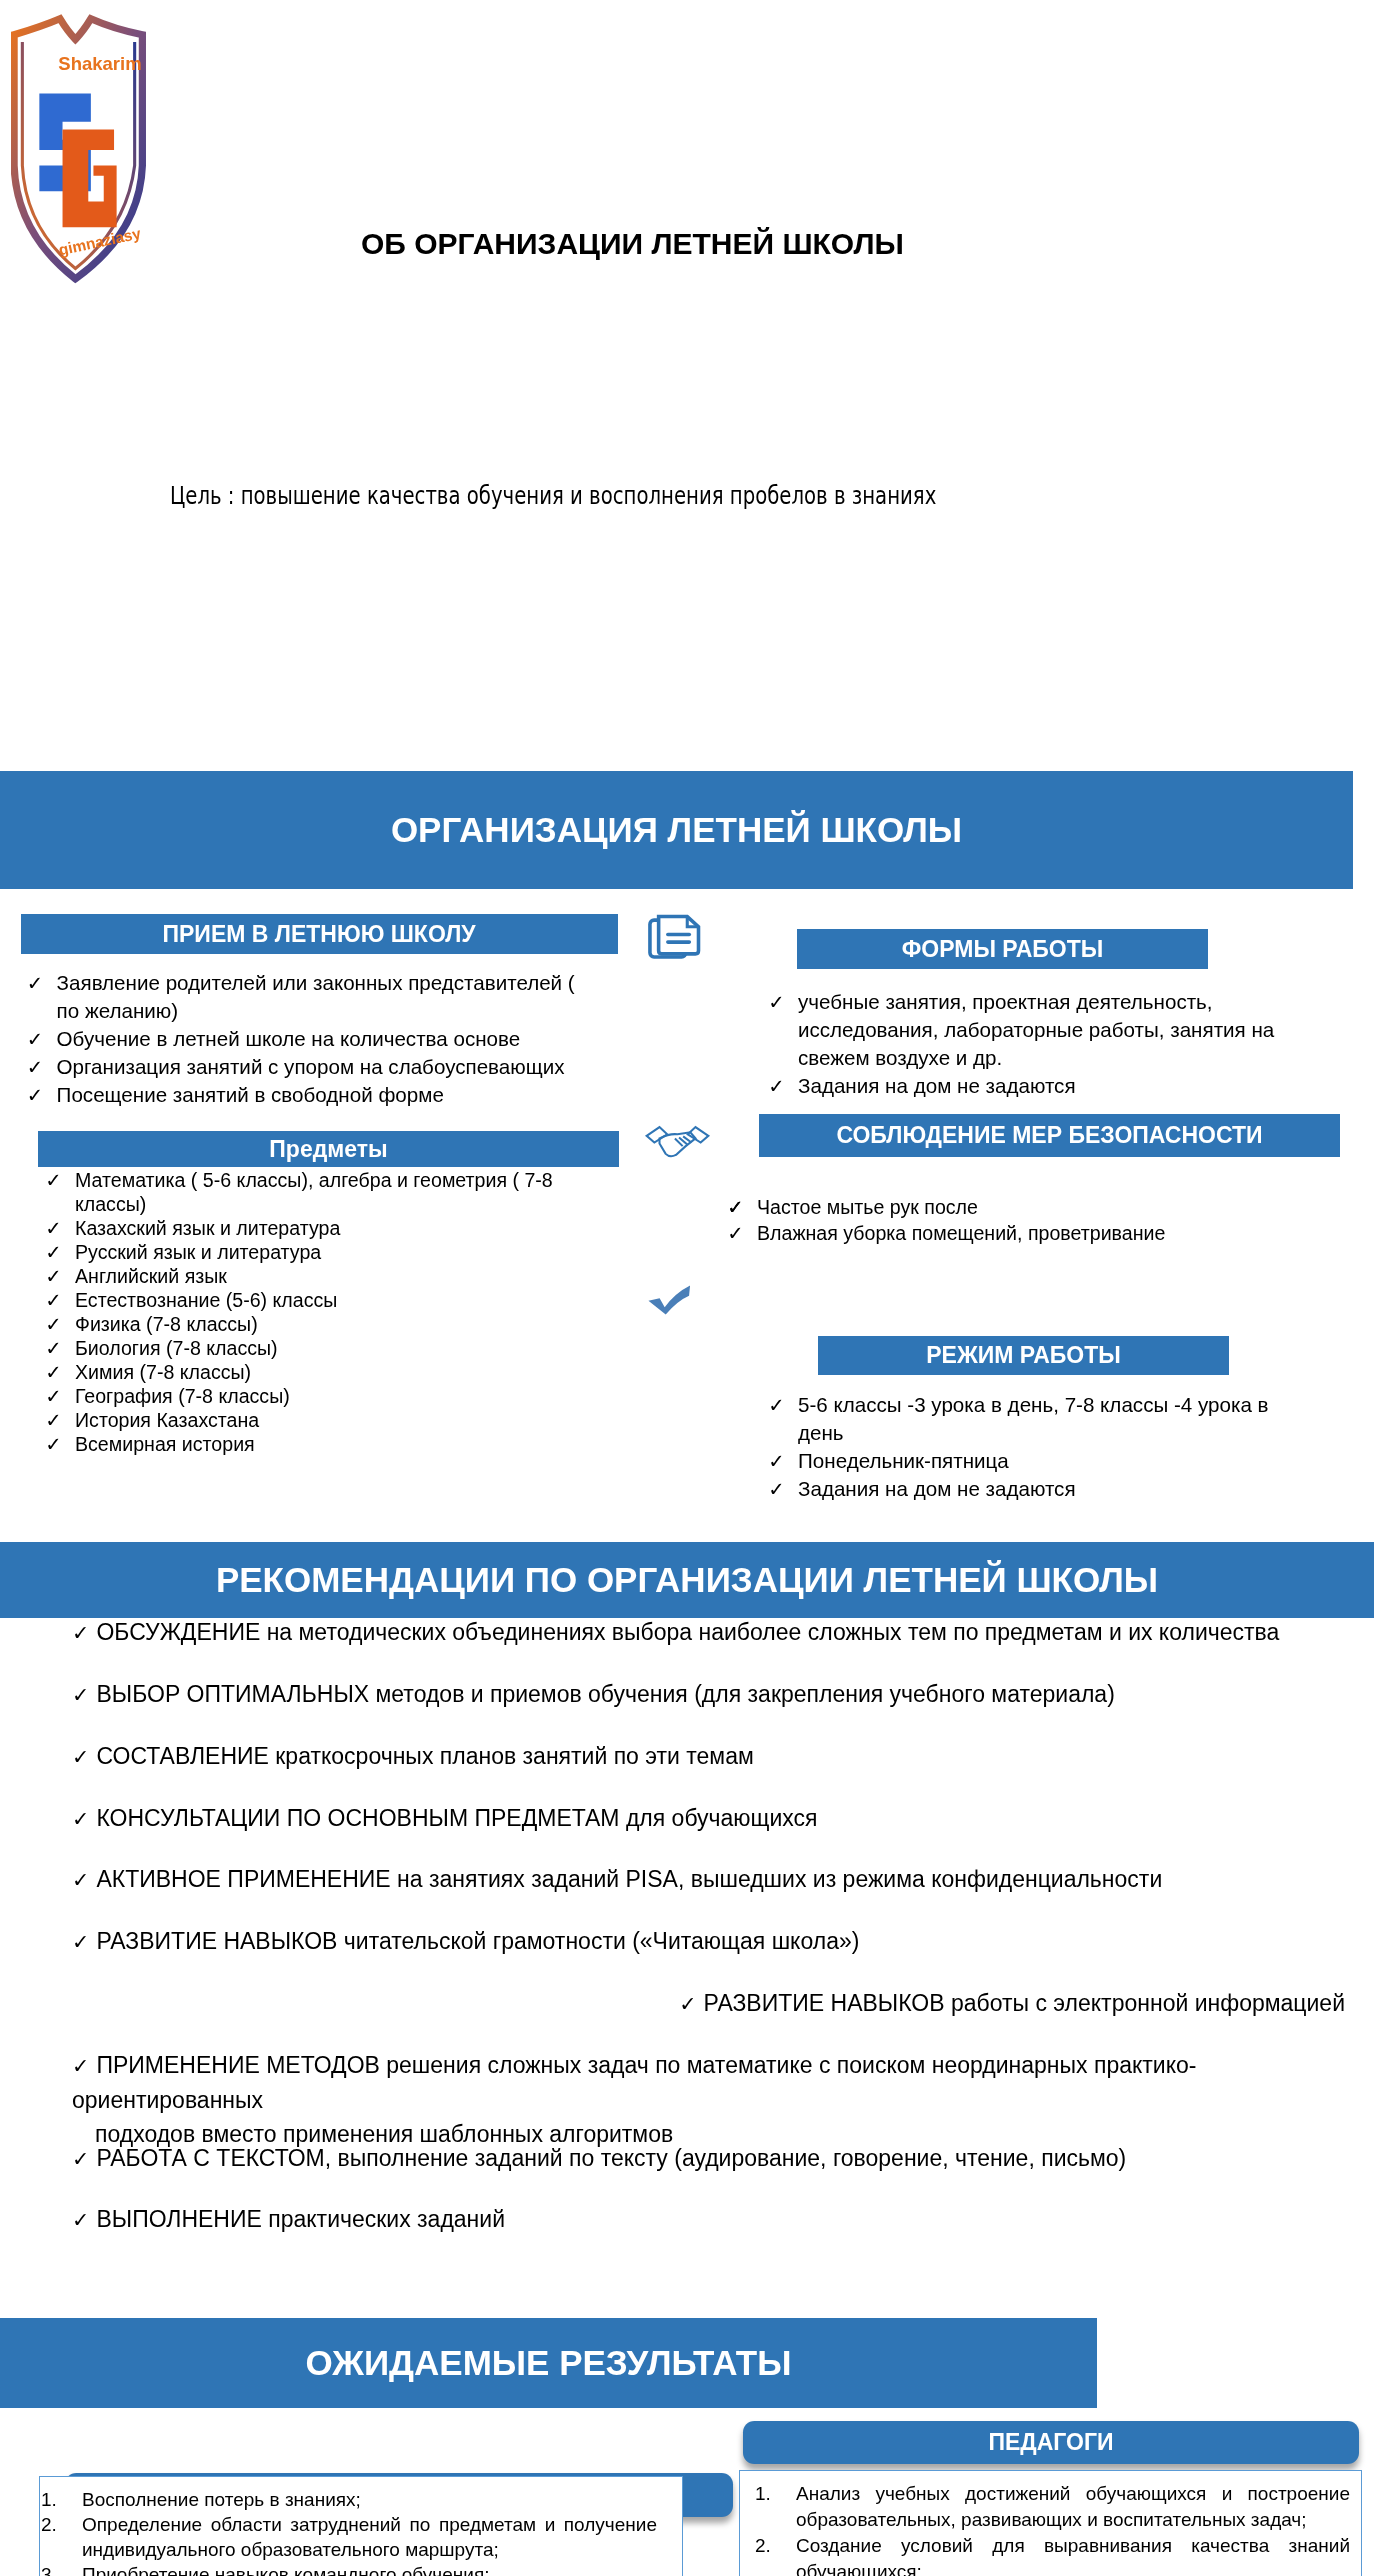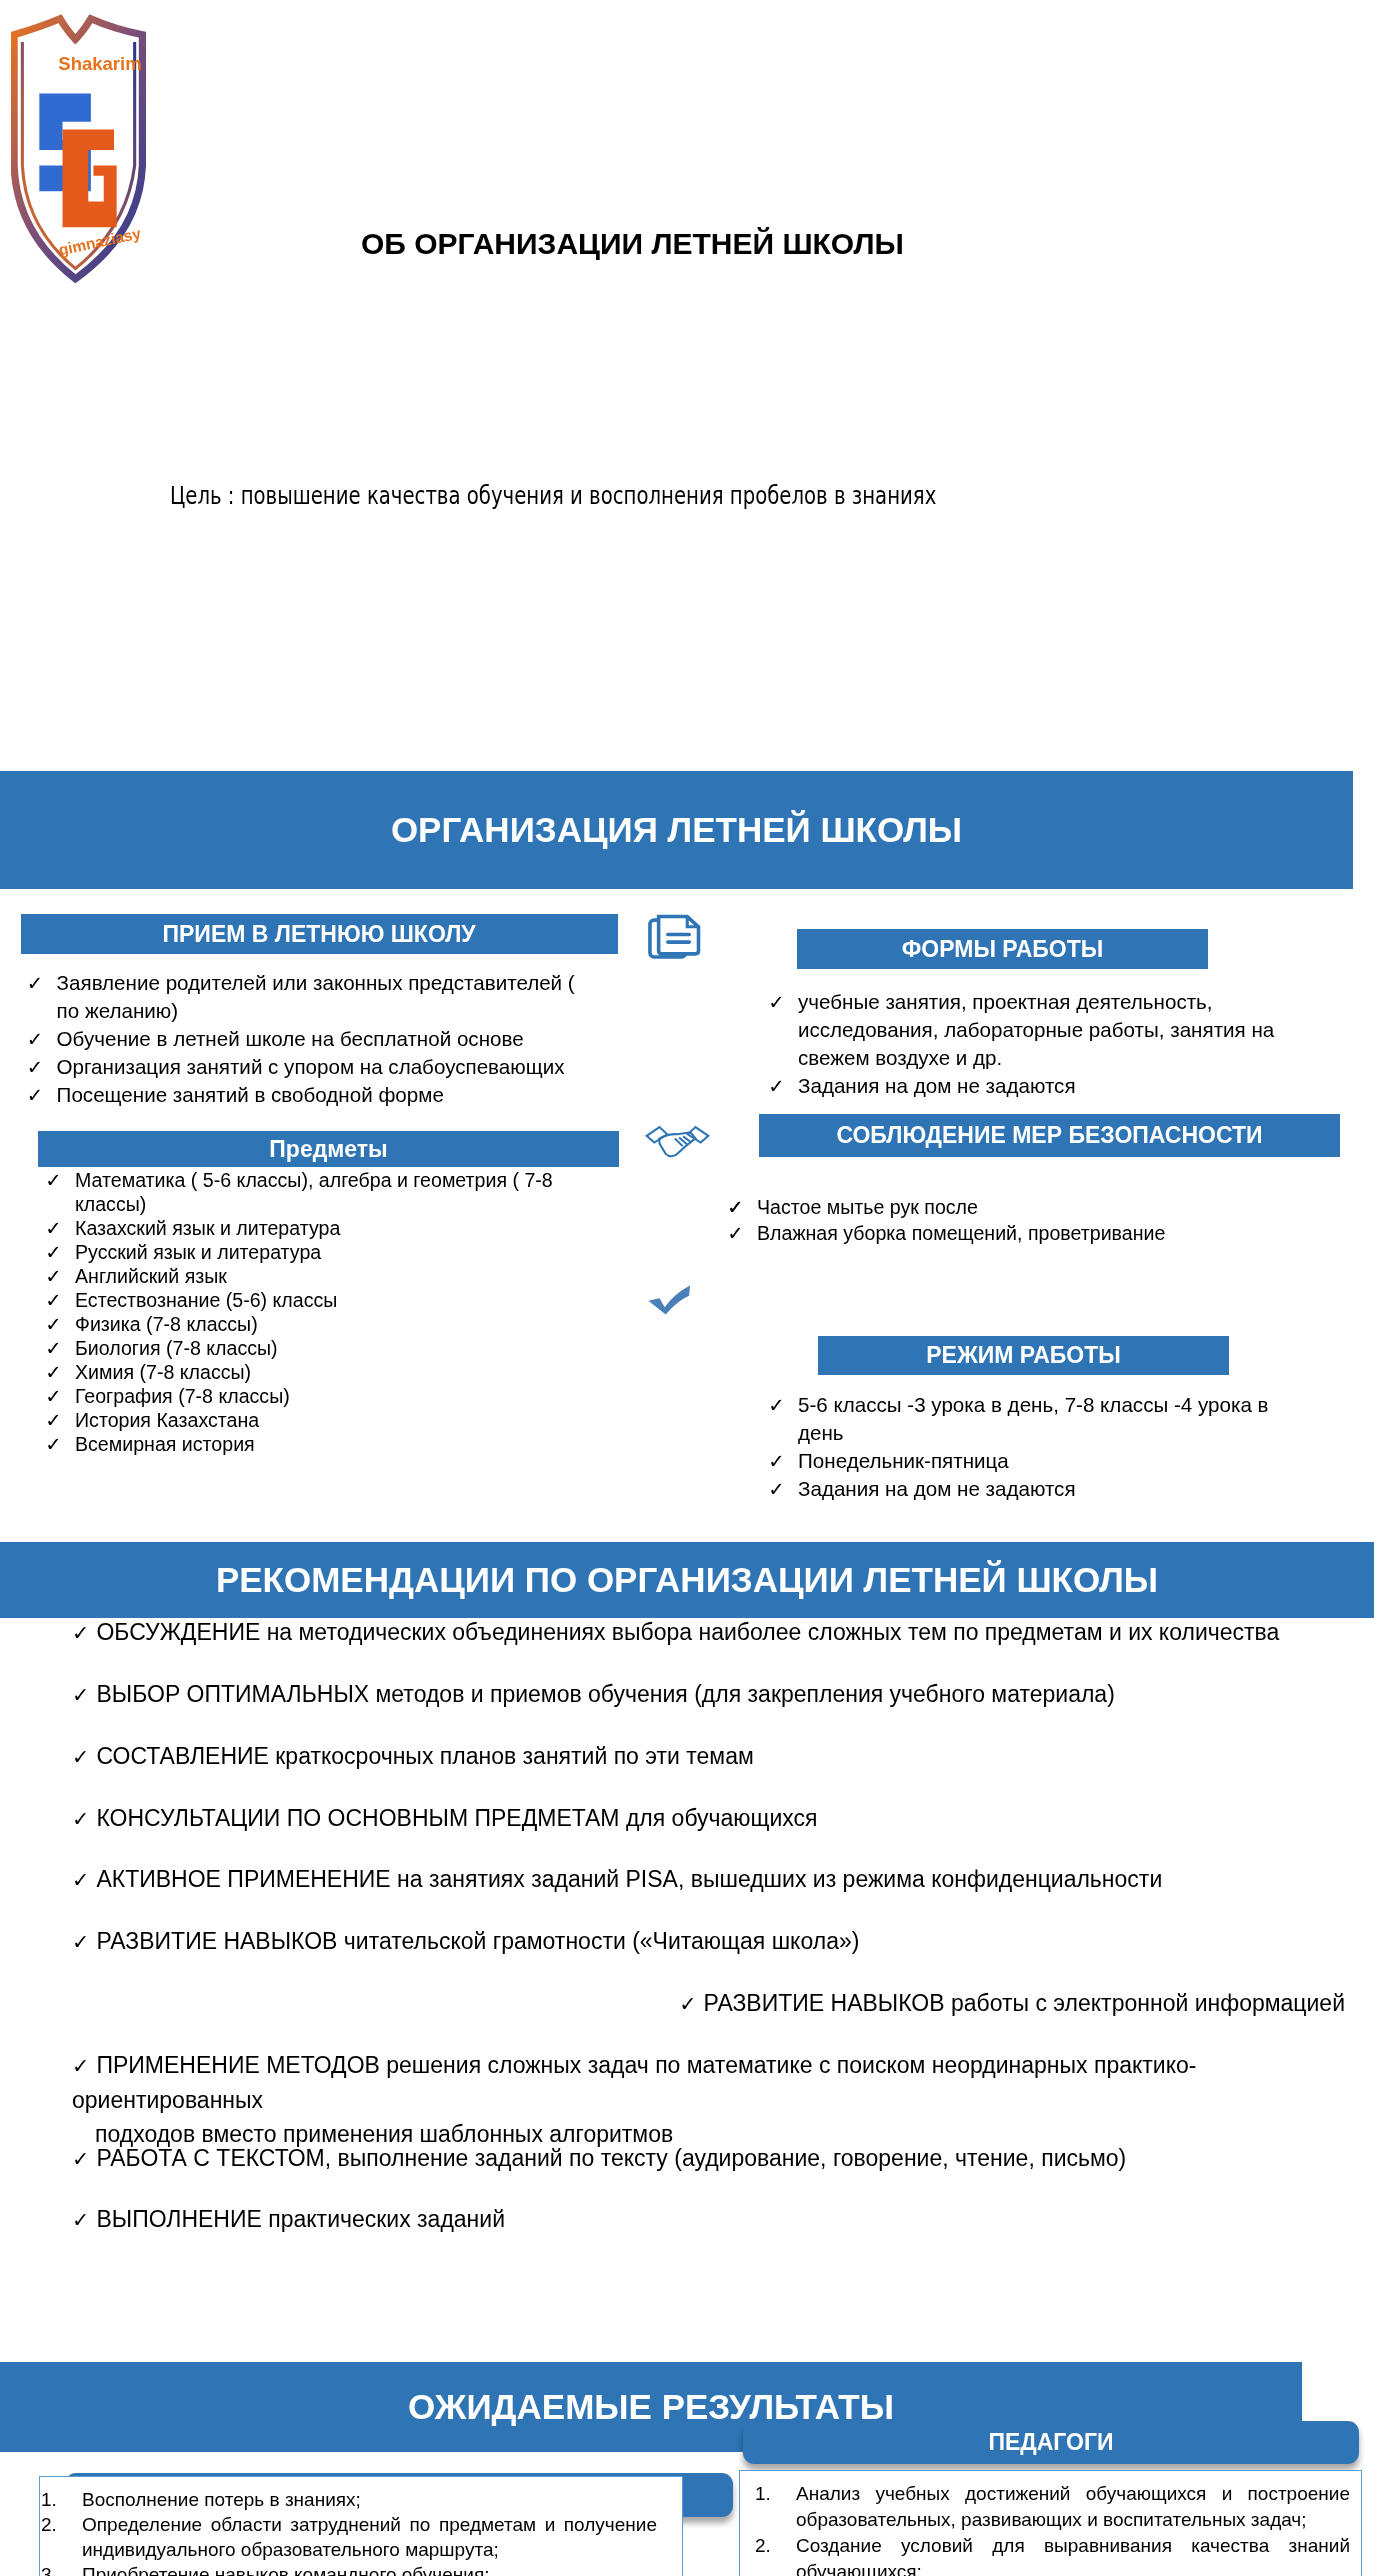--- a/index.html
+++ b/index.html
@@ -57,21 +57,21 @@
 </div>
 
 <h1 class="doc-title">ОБ ОРГАНИЗАЦИИ ЛЕТНЕЙ ШКОЛЫ</h1>
 <div class="goal">Цель : повышение качества обучения и восполнения пробелов в знаниях</div>
 
 <div class="bar big-bar" style="top:771px;width:1353px;height:118px;">ОРГАНИЗАЦИЯ ЛЕТНЕЙ ШКОЛЫ</div>
 
 <div class="bar sub-bar" style="left:20.6px;top:914px;width:597px;height:40px;">ПРИЕМ В ЛЕТНЮЮ ШКОЛУ</div>
 <ul class="check" style="left:20.6px;top:969px;width:567px;">
   <li><span class="tick">✓</span><span>Заявление родителей или законных представителей ( по желанию)</span></li>
-  <li><span class="tick">✓</span><span>Обучение в летней школе на бесплатной основе</span></li>
+  <li><span class="tick">✓</span><span>Обучение в летней школе на количества основе</span></li>
   <li><span class="tick">✓</span><span>Организация занятий с упором на слабоуспевающих</span></li>
   <li><span class="tick">✓</span><span>Посещение занятий в свободной форме</span></li>
 </ul>
 
 <div class="bar sub-bar" style="left:38px;top:1131px;width:581px;height:36px;">Предметы</div>
 <ul class="check" style="left:39px;top:1168px;width:567px;line-height:24px;font-size:19.6px;">
   <li><span class="tick">✓</span><span>Математика ( 5-6 классы), алгебра и геометрия ( 7-8 классы)</span></li>
   <li><span class="tick">✓</span><span>Казахский язык и литература</span></li>
   <li><span class="tick">✓</span><span>Русский язык и литература</span></li>
   <li><span class="tick">✓</span><span>Английский язык</span></li>
@@ -132,21 +132,21 @@
 <div class="rec" style="top:1677px;"><span class="tick">✓</span><span>ВЫБОР ОПТИМАЛЬНЫХ</span><span> методов и приемов обучения (для закрепления учебного материала)</span></div>
 <div class="rec" style="top:1739px;"><span class="tick">✓</span><span>СОСТАВЛЕНИЕ</span><span>  краткосрочных планов занятий по эти темам</span></div>
 <div class="rec" style="top:1801px;"><span class="tick">✓</span><span>КОНСУЛЬТАЦИИ ПО ОСНОВНЫМ ПРЕДМЕТАМ</span><span> для обучающихся</span></div>
 <div class="rec" style="top:1862px;"><span class="tick">✓</span><span>АКТИВНОЕ ПРИМЕНЕНИЕ</span><span> на занятиях заданий PISA, вышедших из режима конфиденциальности</span></div>
 <div class="rec" style="top:1924px;"><span class="tick">✓</span><span>РАЗВИТИЕ НАВЫКОВ</span><span> читательской грамотности («Читающая школа»)</span></div>
 <div class="rec" style="top:1986px;text-align:right;"><span class="tick">✓</span><span>РАЗВИТИЕ НАВЫКОВ</span><span> работы с электронной информацией</span></div>
 <div class="rec" style="top:2048px;"><span class="tick">✓</span><span>ПРИМЕНЕНИЕ МЕТОДОВ</span><span> решения сложных задач по математике с поиском неординарных практико-ориентированных</span><div class="wrapline">подходов вместо применения шаблонных алгоритмов</div></div>
 <div class="rec" style="top:2141px;"><span class="tick">✓</span><span>РАБОТА С ТЕКСТОМ</span><span>, выполнение заданий по тексту (аудирование, говорение, чтение, письмо)</span></div>
 <div class="rec" style="top:2202px;"><span class="tick">✓</span><span>ВЫПОЛНЕНИЕ</span><span> практических заданий</span></div>
 
-<div class="bar big-bar" style="top:2318px;width:1302px;height:90px;margin-top:44px;">ОЖИДАЕМЫЕ РЕЗУЛЬТАТЫ</div>
+<div class="bar big-bar" style="top:2318px;width:1097px;height:90px;">ОЖИДАЕМЫЕ РЕЗУЛЬТАТЫ</div>
 
 <div class="bar sub-bar pill" style="left:65px;top:2429px;width:668px;height:44px;margin-top:44px;">ОБУЧАЮЩИЕСЯ</div>
 <div class="box" style="left:39px;top:2476px;width:644px;height:313px;"></div>
 <ol class="num" style="left:41px;top:2487px;width:616px;font-size:19px;line-height:25px;">
   <li><span class="n">1.</span><span>Восполнение потерь в знаниях;</span></li>
   <li><span class="n">2.</span><span>Определение области затруднений по предметам и получение индивидуального образовательного маршрута;</span></li>
   <li><span class="n">3.</span><span>Приобретение навыков командного обучения;</span></li>
 
 </ol>
 

